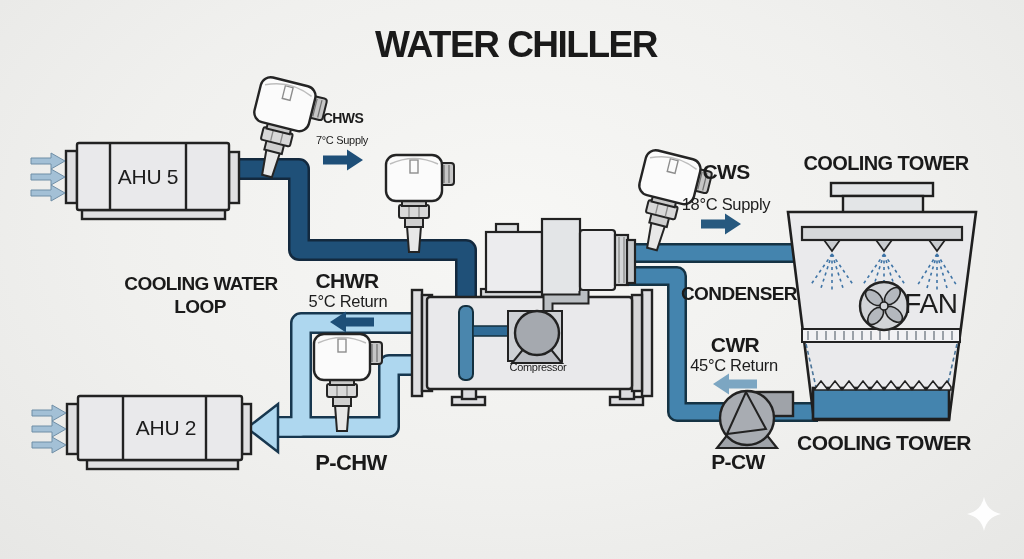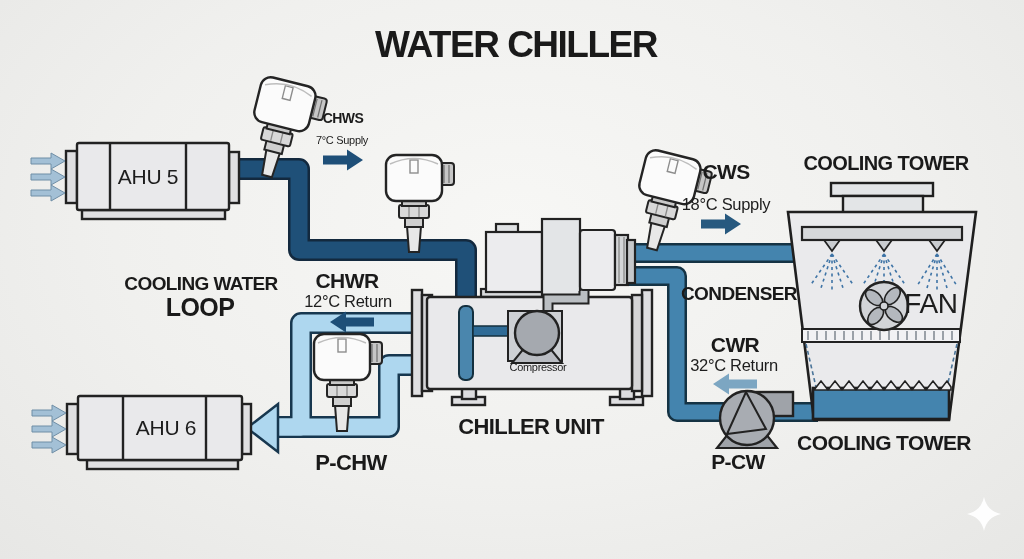--- a/index.html
+++ b/index.html
@@ -200,39 +200,38 @@
 
   <path d="M984 497 Q987 511 1001 514 Q987 517 984 531 Q981 517 967 514 Q981 511 984 497 Z" fill="#ffffff" opacity="0.95"></path>
 </svg>
 
 <div class="lbl title" style="left:516px;top:45px;font-size:37px">WATER CHILLER</div>
 
 <div class="lbl" style="left:343px;top:118px;font-size:14px">CHWS</div>
 <div class="lbl rg" style="left:342px;top:140px;font-size:11px">7°C Supply</div>
 
 <div class="lbl" style="left:347px;top:281px;font-size:21px">CHWR</div>
-<div class="lbl rg" style="left:348px;top:301px;font-size:16.5px">12°C Return</div>
+<div class="lbl rg" style="left:348px;top:301px;font-size:16.5px">5°C Return</div>
 
 <div class="lbl" style="left:201px;top:284px;font-size:19px">COOLING WATER</div>
-<div class="lbl" style="left:200px;top:307px;font-size:25px">LOOP</div>
+<div class="lbl" style="left:200px;top:307px;font-size:19px">LOOP</div>
 
 <div class="lbl" style="left:726px;top:172px;font-size:21px">CWS</div>
 <div class="lbl rg" style="left:726px;top:204px;font-size:16.5px">18°C Supply</div>
 
 <div class="lbl" style="left:739px;top:294px;font-size:19px">CONDENSER</div>
 
 <div class="lbl" style="left:735px;top:345px;font-size:21px">CWR</div>
-<div class="lbl rg" style="left:734px;top:365px;font-size:16.5px">32°C Return</div>
+<div class="lbl rg" style="left:734px;top:365px;font-size:16.5px">45°C Return</div>
 
 <div class="lbl" style="left:886px;top:163px;font-size:20px">COOLING TOWER</div>
 <div class="lbl" style="left:884px;top:443px;font-size:21px">COOLING TOWER</div>
 <div class="lbl rg" style="left:931px;top:304px;font-size:28px">FAN</div>
 
 <div class="lbl rg" style="left:538px;top:367px;font-size:11px">Compressor</div>
-<div class="lbl" style="left:531px;top:427px;font-size:22px">CHILLER UNIT</div>
 
 <div class="lbl" style="left:351px;top:463px;font-size:22px">P-CHW</div>
 <div class="lbl" style="left:738px;top:462px;font-size:21px">P-CW</div>
 
 <div class="lbl rg" style="left:148px;top:177px;font-size:21px">AHU 5</div>
-<div class="lbl rg" style="left:166px;top:428px;font-size:21px">AHU 6</div>
+<div class="lbl rg" style="left:166px;top:428px;font-size:21px">AHU 2</div>
 
 </div>
 
 </body></html>

